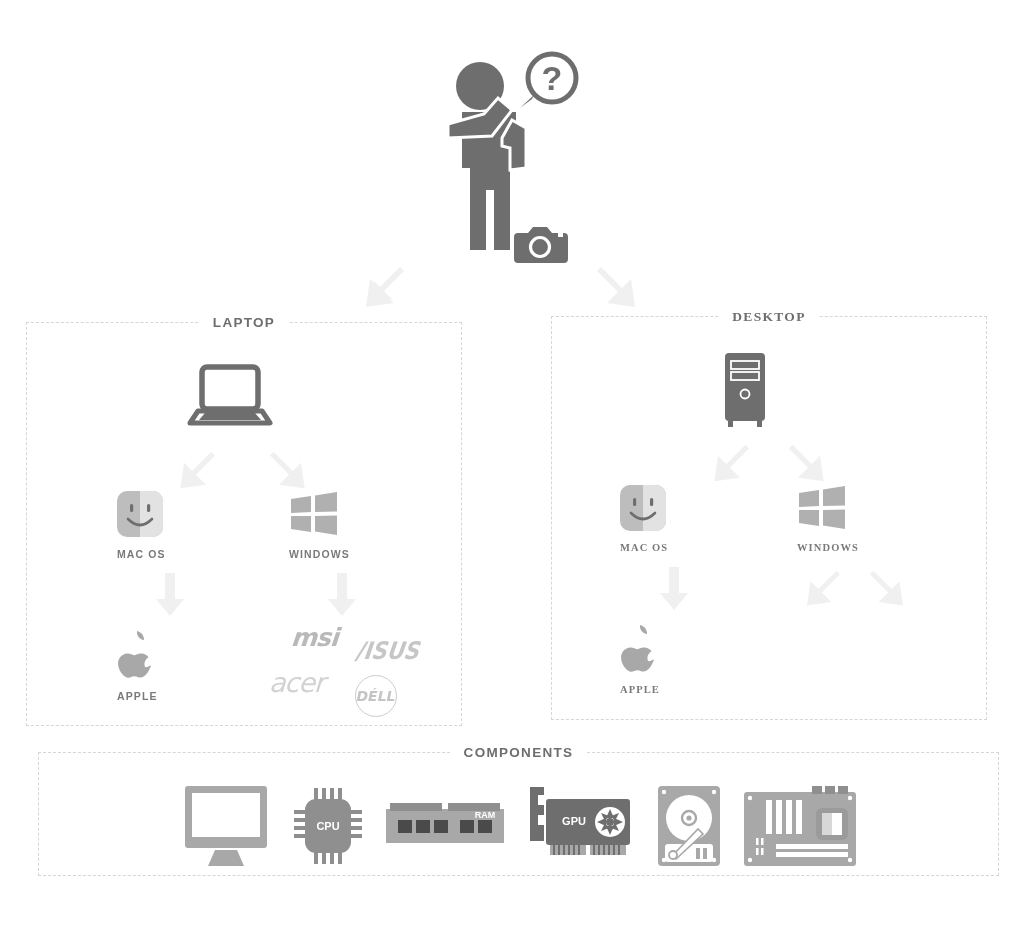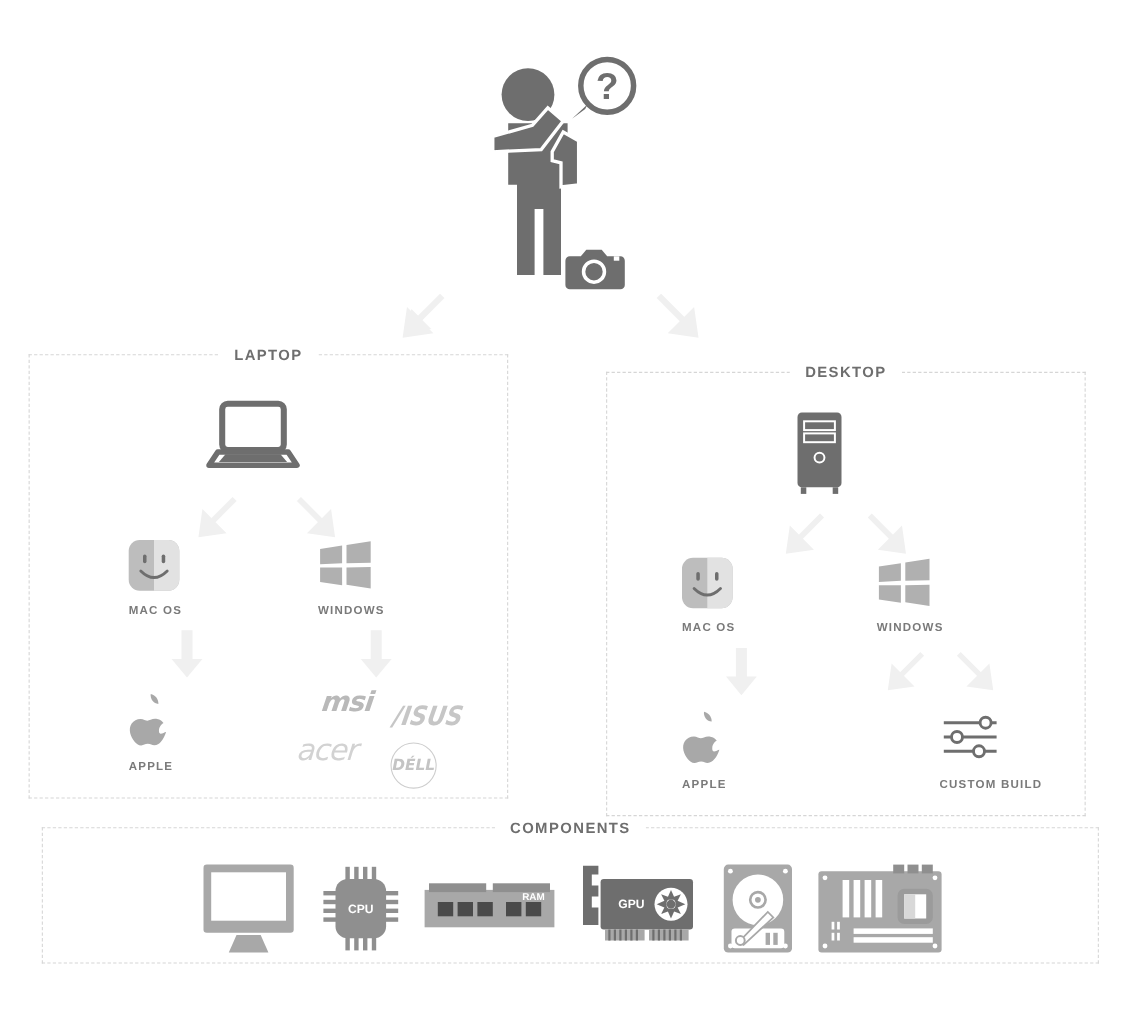--- a/index.html
+++ b/index.html
@@ -54,21 +54,21 @@
     padding: 0 14px;
     font-size: 13.5px;
     font-weight: bold;
     letter-spacing: 1.3px;
     color: #6e6e6e;
     white-space: nowrap;
     line-height: 20px;
   }
 
   #panel-laptop  { left: 26px;  top: 322px; width: 434px; height: 402px; }
-  #panel-desktop { left: 551px; top: 338px; width: 434px; height: 402px; }
+  #panel-desktop { left: 551px; top: 316px; width: 434px; height: 402px; font-family: Liberation Serif, serif; }
   #panel-components { left: 38px; top: 752px; width: 959px; height: 122px; }
 
   
   .node {
     position: absolute;
   }
   .node-label {
     font-size: 10.5px;
     font-weight: bold;
     letter-spacing: 1.1px;
@@ -321,31 +321,20 @@
                  C20.9 46.6 20.1 45.2 17.4 45.2 C14.6 45.2 13.7 46.6 11.4 46.7
                  C9 46.8 6.9 45 5.2 43 C1.8 39 -0.8 31.7 2.7 26.7
                  C4.4 24.2 7.5 22.7 10.7 22.6 C13.2 22.5 15.5 24.2 17.1 24.2
                  C18.6 24.2 21.5 22.2 24.5 22.5 C25.8 22.6 29.3 23 31.6 26.2
                  C31.4 26.3 27.4 28.7 27.5 33.4 C27.5 39 32.5 34.2 34 34.5 Z" fill="#a8a8a8"></path>
       </svg>
       <div class="node-label">APPLE</div>
     </div>
 
 
-    <div class="node" style="left:302px; top:306px; width:110px;">
-      <svg width="56" height="50" viewBox="0 0 56 50">
-        <line x1="4" y1="12" x2="52" y2="12" stroke="#6e6e6e" stroke-width="2.6"></line>
-        <line x1="4" y1="25" x2="52" y2="25" stroke="#6e6e6e" stroke-width="2.6"></line>
-        <line x1="4" y1="38" x2="52" y2="38" stroke="#6e6e6e" stroke-width="2.6"></line>
-        <circle cx="42" cy="12" r="5" fill="#ffffff" stroke="#6e6e6e" stroke-width="2.6"></circle>
-        <circle cx="16" cy="25" r="5" fill="#ffffff" stroke="#6e6e6e" stroke-width="2.6"></circle>
-        <circle cx="36" cy="38" r="5" fill="#ffffff" stroke="#6e6e6e" stroke-width="2.6"></circle>
-      </svg>
-      <div class="node-label">CUSTOM BUILD</div>
-    </div>
   </div>
 
   <div class="panel" id="panel-components">
     <div class="panel-title">COMPONENTS</div>
 
     <div class="components-row">
 
       <div class="component-item">
         <svg width="88" height="84" viewBox="0 0 88 84">
           <rect x="3" y="2" width="82" height="62" rx="3" fill="#a8a8a8"></rect>

